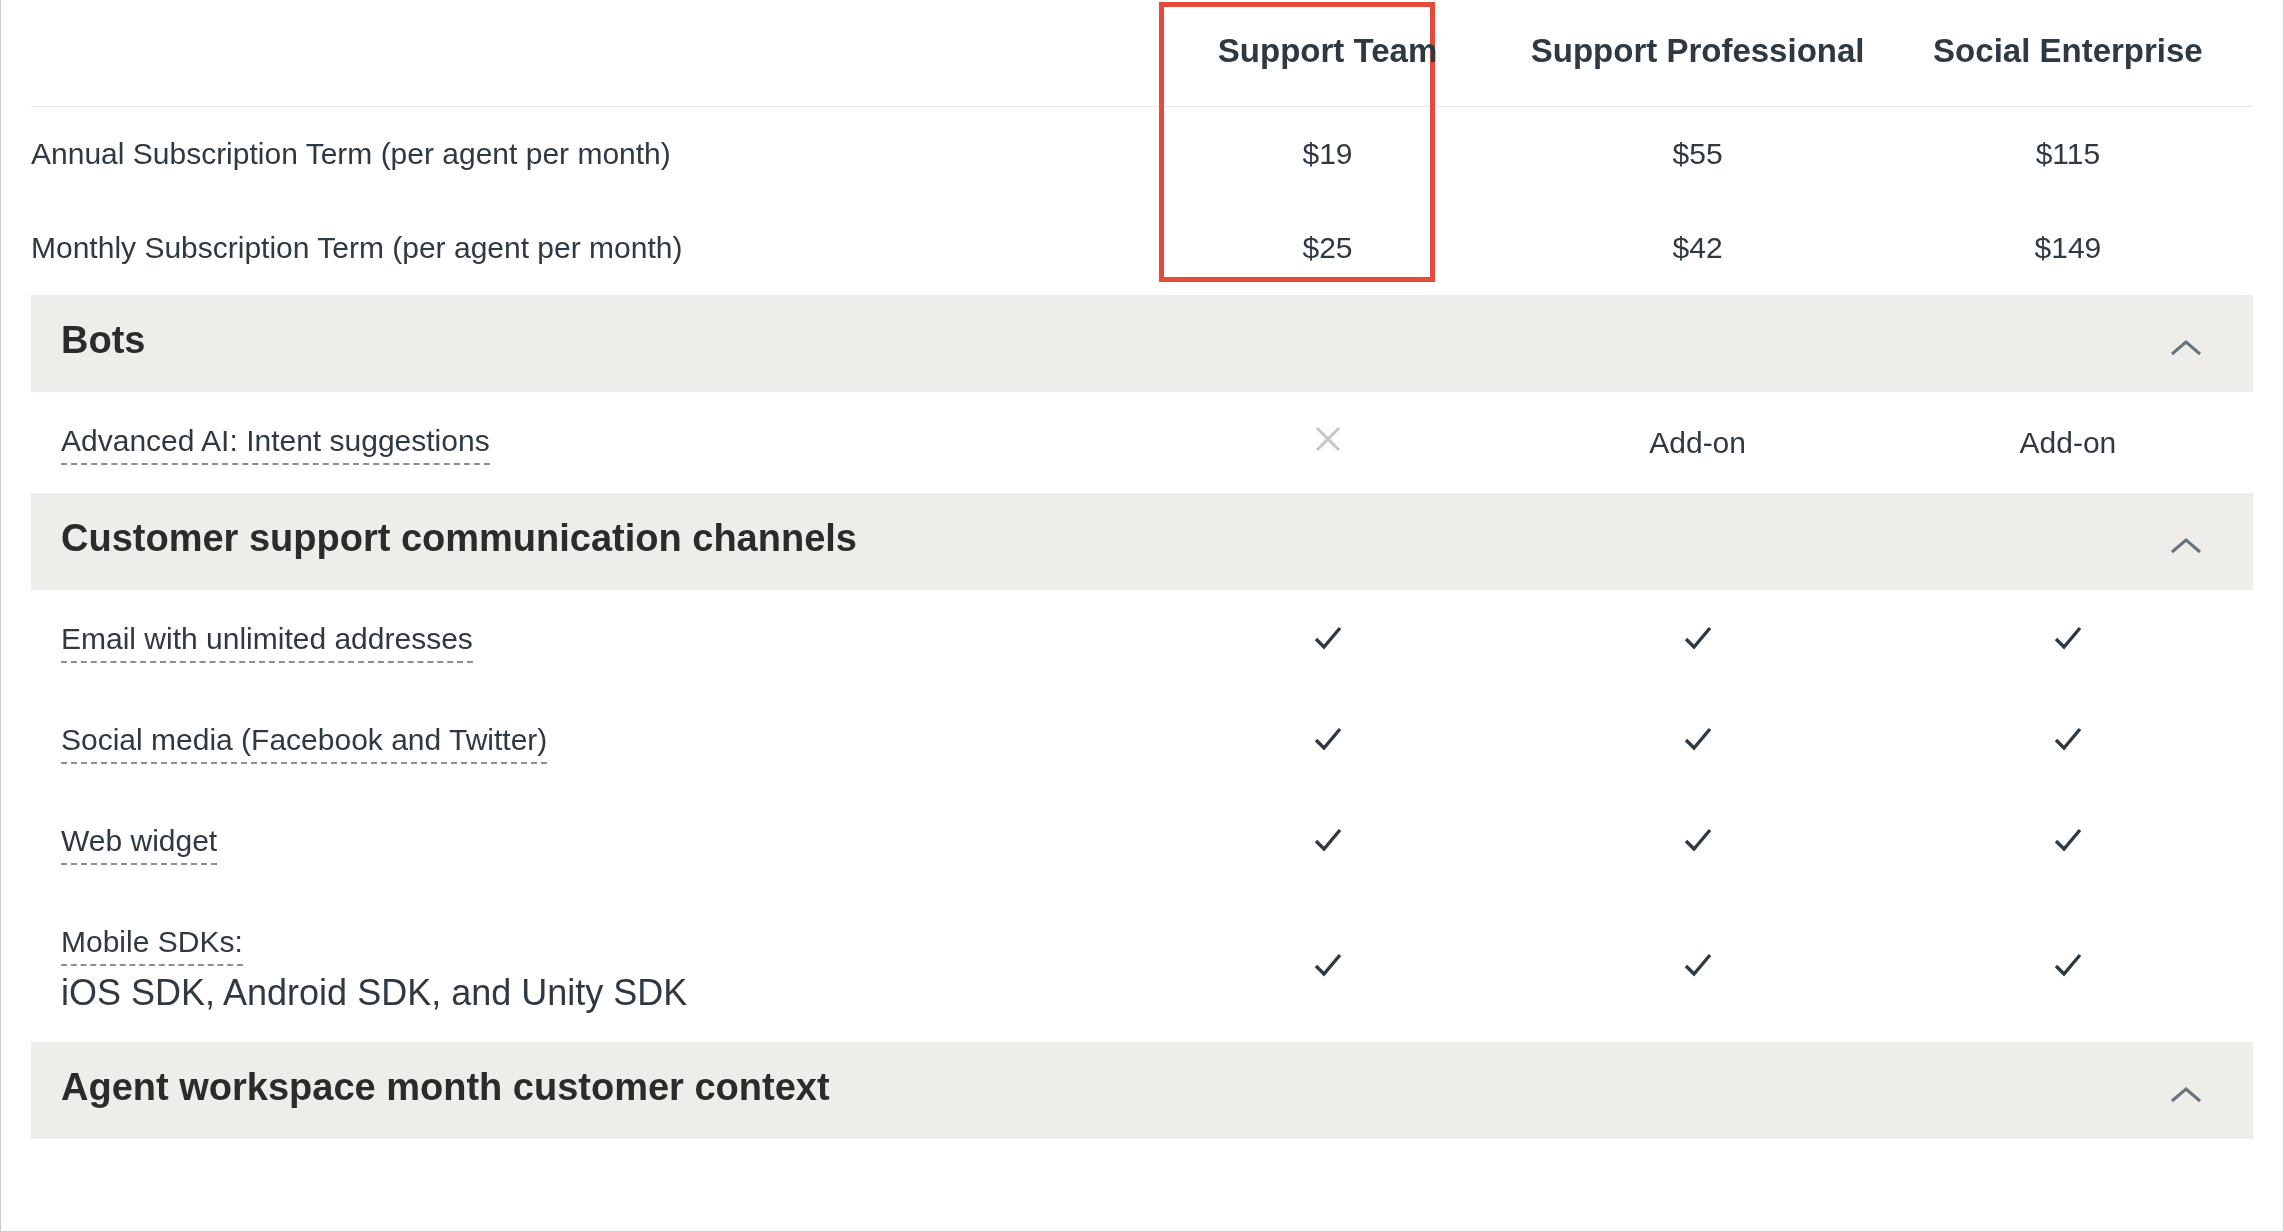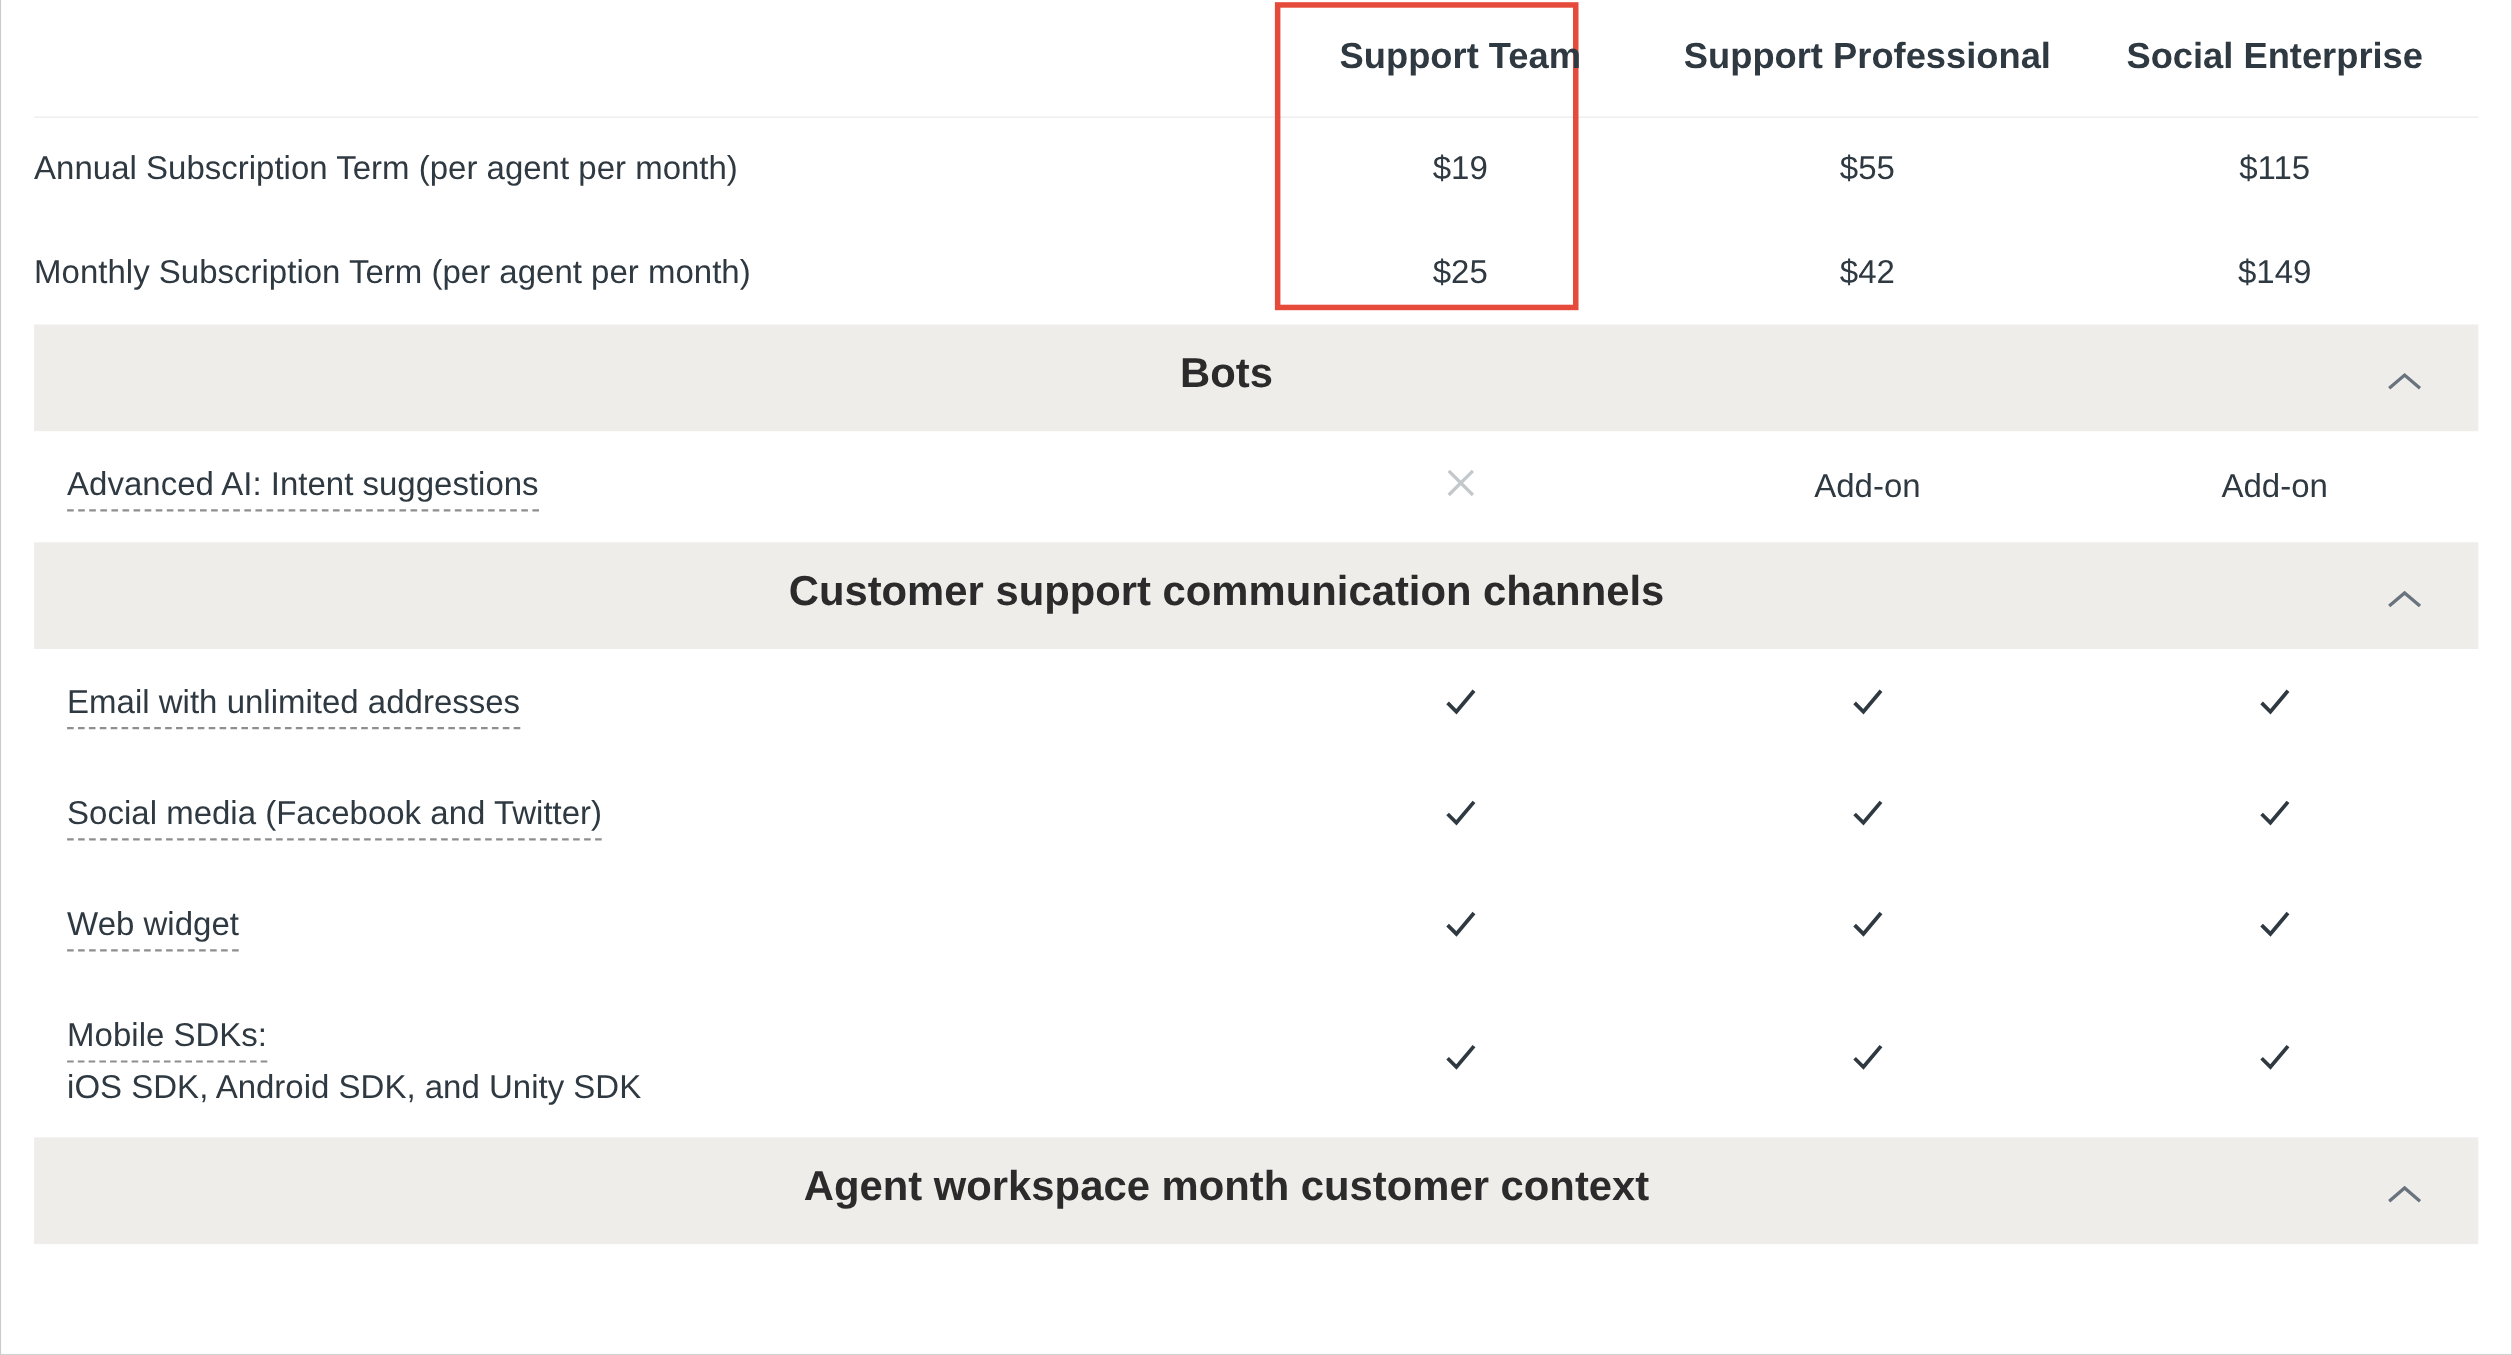--- a/index.html
+++ b/index.html
@@ -52,21 +52,21 @@
     font-size: 30px;
     color: #2f3941;
   }
   .body-row.pricing td { padding: 30px 0; }
   .section-row td {
     background: #efedea;
     padding: 24px 30px;
     font-size: 38px;
     font-weight: 600;
     color: #2a2b2a;
-    text-align: center;
+    text-align: left;
   }
   .section-row .accordion-toggle {
     float: right;
     padding-right: 20px;
     padding-top: 6px;
   }
   .dotted {
     border-bottom: 2px dashed #8e8e8e;
     display: inline-block;
     line-height: 1.4;
@@ -103,21 +103,21 @@
     top: 2px;
     left: 1158px; 
     width: 276px;
     height: 280px;
   }
   .addon {
     font-size: 30px;
     color: #2f3941;
   }
   .sdk-sub {
-    font-size: 30px;
+    font-size: 36px;
     display: block;
     margin-top: 6px;
   }
 </style>
 </head>
 <body>
 
 <div class="wrap">
   <div class="highlight-box h1"></div>
 

